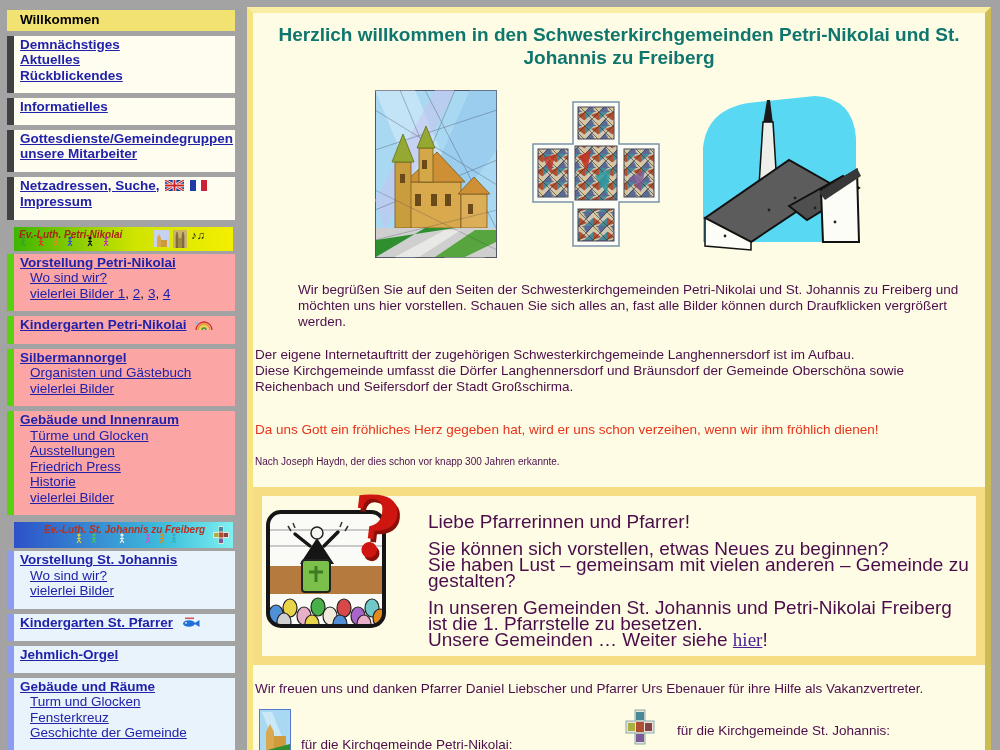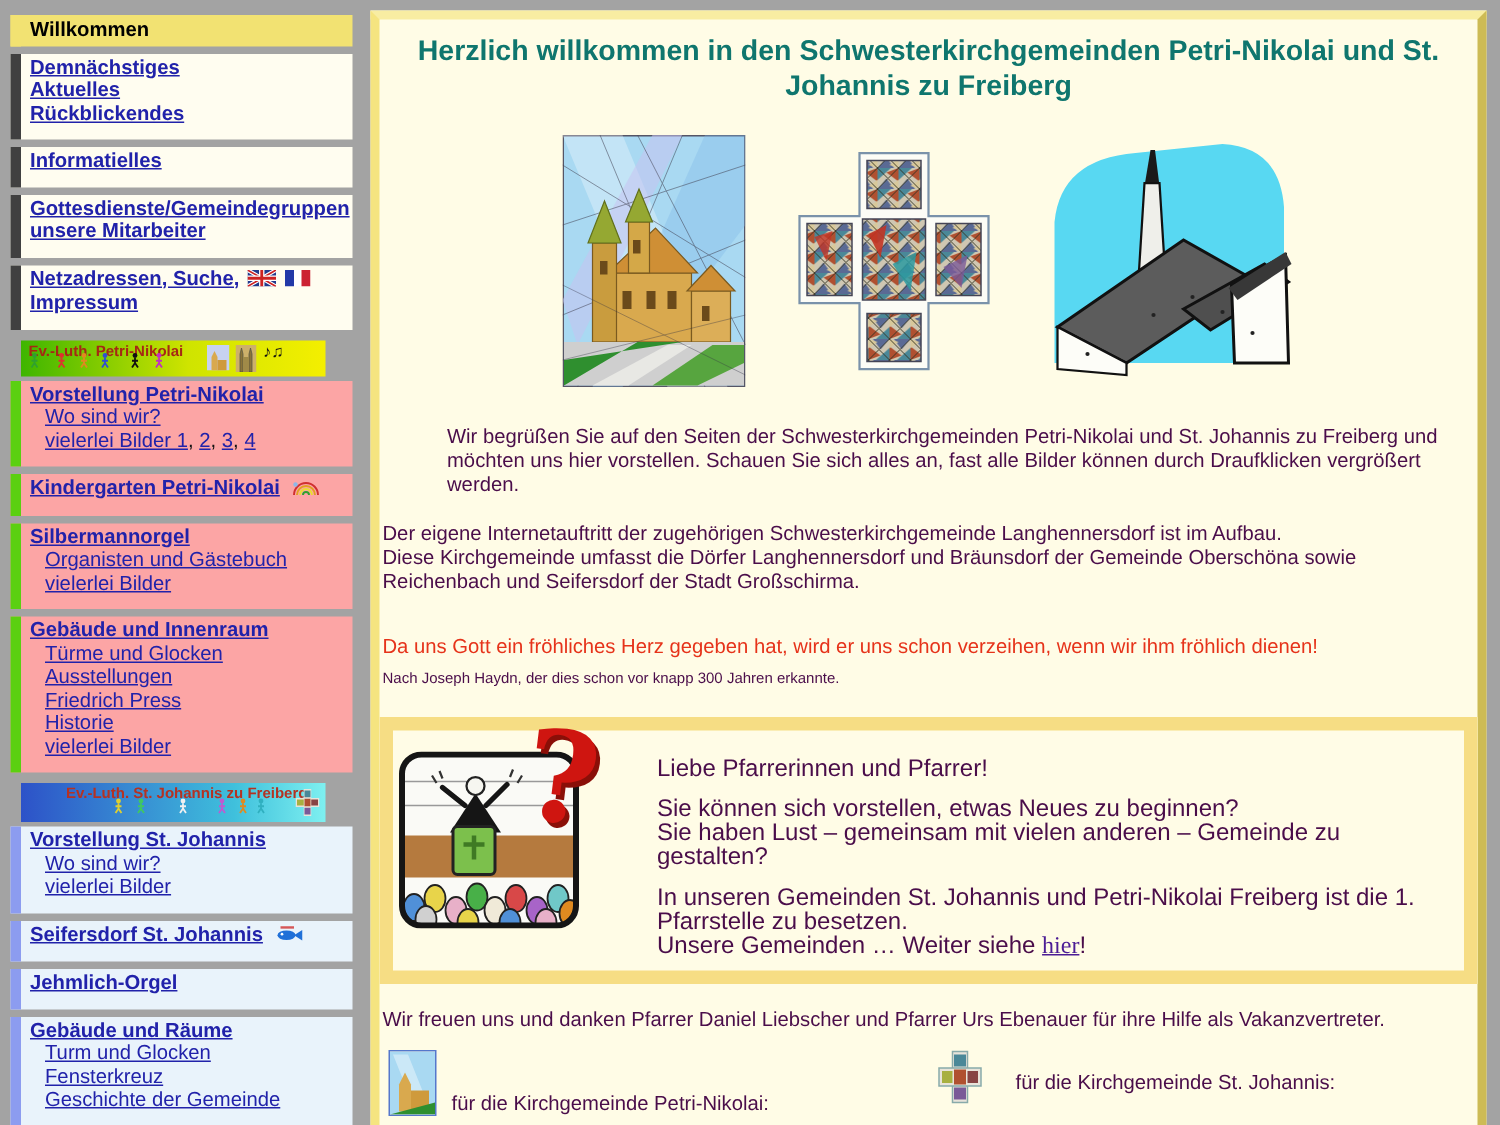--- a/index.html
+++ b/index.html
@@ -12,46 +12,46 @@
         padding:1px 4px 10px 6px;font-size:13.5px;line-height:15.5px;}
   .sbox.current{background:#f2e272;border-left-color:#f2e272;font-weight:bold;color:#000;padding-top:2px;padding-bottom:3px;}
   .sbox.green{border-left-color:#5bd011;background:#fca5a5;}
   .sbox.blue{border-left-color:#8c9cf0;background:#e9f3fb;}
   .sbox a{color:#2122aa;text-decoration:underline;font-weight:bold;cursor:pointer;}
   .sbox .sub a{font-weight:normal;text-align:right;}
   .sbox .sub{padding-left:10px;}
   .sbox .sep{color:#111;font-weight:normal;}
   .lastchange{margin:8px 12px 0 7px;background:#d4d3ca;color:#1a1a1a;
               font-size:13.5px;padding:2px 6px;}
-  .banner{position:relative;height:24px;margin:7px 30px 3px 14px;overflow:hidden;}
+  .banner{position:relative;height:24px;margin:7px 14px 3px 14px;overflow:hidden;font-style:italic;}
   .banner .btxt{position:absolute;left:5px;top:2px;font-size:10px;font-weight:bold;}
   .banner .figs{position:absolute;bottom:0;left:4px;}
   .banner-petri{background:linear-gradient(90deg,#3eb500,#cfe400 55%,#f4ef00);}
   .banner-petri .btxt{color:#a62814;}
   .banner-johannis{background:linear-gradient(90deg,#2d52c8,#3fc0dc 70%,#7ef0f0);height:26px;}
   .banner-johannis .btxt{color:#b53222;left:18px;padding-left:12px;}
   .flag{display:inline-block;vertical-align:-1px;margin-left:2px;}
   .inline-ico{display:inline-block;vertical-align:-1px;margin-left:4px;}
 
   
   #main{position:absolute;left:247px;top:7px;width:732px;height:756px;box-sizing:content-box;
         background:#fffce6;border:6px solid #f5e480;border-right-color:#cdbb55;border-top-color:#f8eda2;}
   #main-title{margin:10px auto 0 auto;max-width:700px;text-align:center;
               font-size:19px;line-height:23px;font-weight:bold;color:#0f766e;}
   #imgrow{display:flex;justify-content:center;align-items:flex-start;gap:32px;margin-top:21px;}
   .mtext{margin:0 6px 0 2px;font-size:13.5px;line-height:16px;color:#4a0d4a;}
   #welcome-p{margin-top:20px;margin-left:45px;}
   #aufbau-p{margin-top:17px;}
   #quote{margin-top:27px;color:#e6331a;font-size:13.5px;line-height:16px;}
-  #quote-src{margin-top:6px;font-size:10px;color:#4a0d4a;}
+  #quote-src{margin-top:16px;font-size:10px;color:#4a0d4a;}
   #pfarrer-box{margin-top:17px;border:9px solid #f6dd84;background:#fffce6;display:flex;padding:4px 6px 8px 2px;}
   #pfarrer-imgwrap{position:relative;width:152px;height:132px;flex:0 0 152px;}
   #qmark{position:absolute;left:86px;top:-14px;z-index:2;font-family:"DejaVu Serif",serif;font-weight:bold;
          font-size:84px;line-height:84px;color:#cf1510;text-shadow:3px 3px 0 #8a0f08;transform:rotate(7deg);}
-  #pfarrer-text{margin-left:22px;padding-top:14px;font-size:16px;line-height:16px;color:#4a0d4a;}
+  #pfarrer-text{margin-left:12px;padding-top:14px;font-size:19px;line-height:16px;color:#4a0d4a;}
   #pfarrer-text .gap{height:11px;}
   #pfarrer-text a{color:#4c1d95;text-decoration:underline;cursor:pointer;font-family:Liberation Serif, serif;}
   #thanks{margin-top:16px;}
   #caprow{position:relative;height:58px;margin-top:12px;}
   #thumb-petri{position:absolute;left:6px;top:0;border:1px solid #5577cc;}
   #cap-petri{position:absolute;left:48px;top:28px;}
   #thumb-cross{position:absolute;left:372px;top:0;}
   #cap-johannis{position:absolute;left:412px;top:14px;margin-left:12px;}
   #photorow{position:relative;height:70px;}
   .photo{position:absolute;top:0;border:2px solid #2a2a8c;background:#ccc;}
@@ -232,21 +232,21 @@
       </span>
     </div>
 
     <div class="sbox blue">
       <div><a>Vorstellung St. Johannis</a></div>
       <div class="sub"><a>Wo sind wir?</a></div>
       <div class="sub"><a>vielerlei Bilder</a></div>
     </div>
 
     <div class="sbox blue">
-      <a>Seifersdorf St. Johannis</a>
+      <a>Kindergarten St. Pfarrer</a>
       <span class="inline-ico"><svg width="20" height="11" viewBox="0 0 20 11">
             <rect x="4" y="0.5" width="9" height="1.6" fill="#d03030" opacity="0.8"></rect>
             <ellipse cx="8" cy="6.5" rx="6" ry="3.2" fill="#2070d8"></ellipse>
             <polygon points="13,6.5 18.5,3 18.5,10" fill="#2070d8"></polygon>
             <circle cx="5" cy="5.8" r="0.9" fill="#fff"></circle>
           </svg></span>
     </div>
 
     <div class="sbox blue">
       <a>Jehmlich-Orgel</a>

